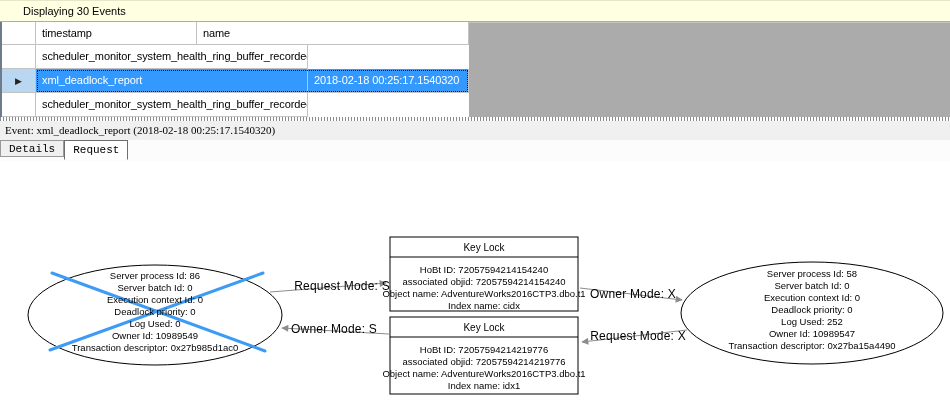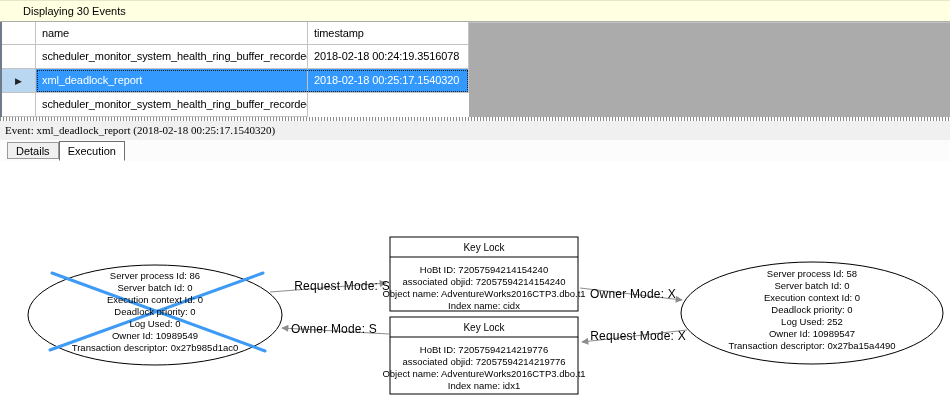--- a/index.html
+++ b/index.html
@@ -37,21 +37,21 @@
     height:4px;
     background:repeating-linear-gradient(90deg,#8a8a8a 0 1px,#ffffff 1px 3px);
   }
 
   
   .event-bar {
     height:19px; background:#f0f0f0; font-size:11px; line-height:18px; padding-left:5px;font-family:Liberation Serif, serif;
   }
 
   
-  .tab-strip { height:21px; background:#fcfcfc; display:flex; align-items:center; padding-left:7px; position:relative; }
+  .tab-strip { height:21px; background:#fcfcfc; display:flex; align-items:flex-start; padding-left:0; position:relative;font-family:Liberation Mono, monospace; }
   .tab { font-size:11px; padding:0 8px; cursor:default; }
   .tab.inactive {
     height:17px; line-height:16px; background:#f0f0f0;
     border:1px solid #9a9a9a; margin-bottom:1px;
   }
   .tab.active {
     height:20px; line-height:18px; background:#fff;
     border:1px solid #6e6e6e; border-bottom:1px solid #fff;
     position:relative; z-index:2; margin-bottom:0;
   }
@@ -73,28 +73,27 @@
 
   <div class="info-bar">
     <span>Displaying 30 Events</span>
   </div>
 
   <div class="grid">
     <div class="grid-main">
 
       <div class="g-row hdr">
         <div class="cell c-rowhdr"></div>
+        <div class="cell c-ts">timestamp</div>
         <div class="cell c-name">name</div>
-        <div class="cell c-ts">timestamp</div>
       </div>
 
       <div class="g-row row">
         <div class="cell c-rowhdr"></div>
         <div class="cell c-name">scheduler_monitor_system_health_ring_buffer_recorded</div>
-        <div class="cell c-ts">2018-02-18 00:24:19.3516078</div>
       </div>
 
       <div class="g-row row selected">
         <div class="cell c-rowhdr">
           <span class="sel-arrow">▶</span>
         </div>
         <div class="row-sel-wrap">
           <div class="cell c-name">xml_deadlock_report</div>
           <div class="cell c-ts">2018-02-18 00:25:17.1540320</div>
         </div>
@@ -109,21 +108,21 @@
   </div>
 
   <div class="splitter"></div>
 
   <div class="event-bar">
     <span>Event: xml_deadlock_report (2018-02-18 00:25:17.1540320)</span>
   </div>
 
   <div class="tab-strip">
     <div class="tab inactive">Details</div>
-    <div class="tab active">Execution</div>
+    <div class="tab active">Request</div>
   </div>
 
   <div class="panel">
     <svg width="950" height="239" viewBox="0 0 950 239">
       <defs>
         <marker id="arrow" viewBox="0 0 10 10" refX="9" refY="5" markerWidth="8" markerHeight="7" orient="auto-start-reverse">
           <path d="M0,0 L10,5 L0,10 z" fill="#8c8c8c"></path>
         </marker>
       </defs>
 

